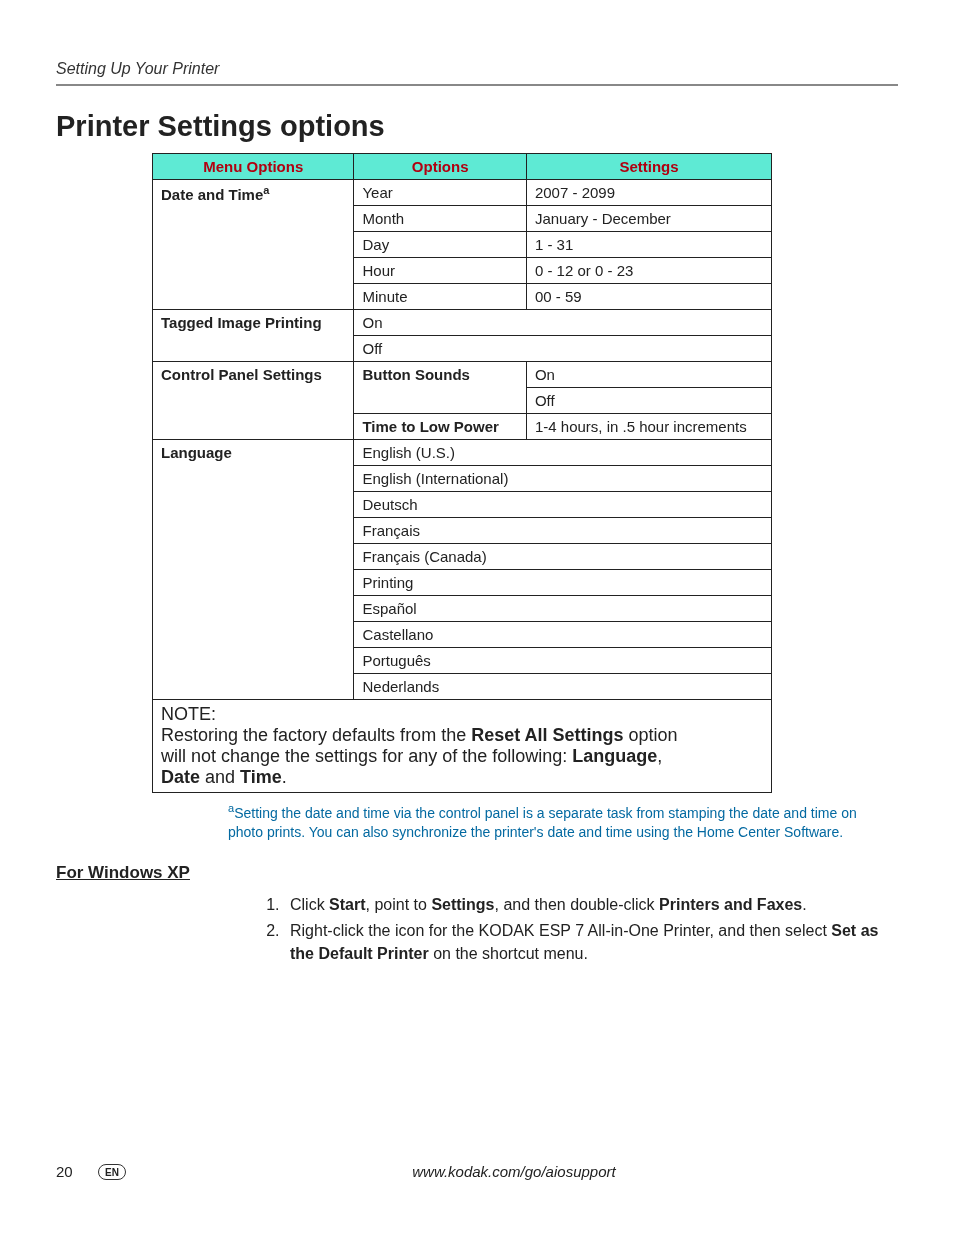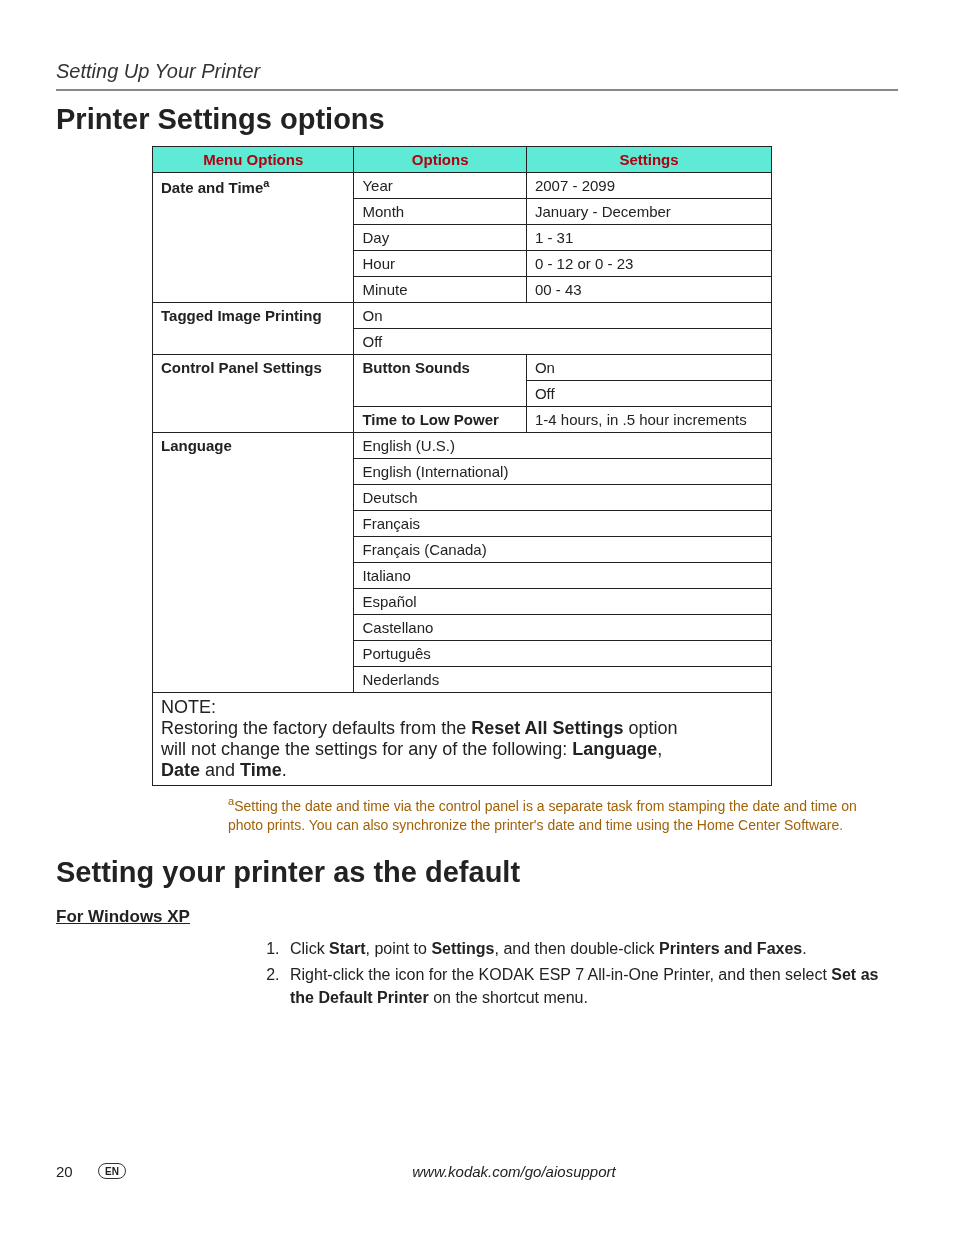--- a/index.html
+++ b/index.html
@@ -10,25 +10,25 @@
     background: #fff;
     font-family: "Segoe UI", "Helvetica Neue", Arial, sans-serif;
     color: #222;
     position: relative;
   }
   .page {
     padding: 60px 56px 0 56px;
   }
   .running-head {
     font-style: italic;
-    font-size: 20px;
+    font-size: 16px;
     color: #333;
     padding-bottom: 6px;
     border-bottom: 2px solid #888;
-    margin-bottom: 12px;
+    margin-bottom: 24px;
   }
   h2.section {
     font-size: 29px;
     font-weight: 700;
     margin: 0 0 10px 0;
     color: #222;
   }
   table.settings {
     border-collapse: collapse;
     width: 620px;
@@ -50,21 +50,21 @@
   }
   .mo { font-weight: 700; }
   .sub-bold { font-weight: 700; }
   .note-cell { font-size: 18px; }
   .note-label { display: inline-block; width: 54px; vertical-align: top; }
   .note-body { display: inline-block; width: calc(100% - 58px); vertical-align: top; }
   .footnote-block {
     margin-left: 172px;
     margin-right: 30px;
     font-size: 14px;
-    color: #a16207;
+    color: #0369a1;
     line-height: 1.35;
     margin-top: 8px;
     margin-bottom: 22px;
   }
   .footnote-block sup { font-size: 11px; }
   h3.sub {
     font-size: 17px;
     font-weight: 700;
     margin: 18px 0 10px 0;
     text-decoration: underline;
@@ -78,21 +78,21 @@
   }
   ol.steps li { margin-bottom: 2px; padding-left: 6px; }
   .b { font-weight: 700; }
   .footer {
     position: absolute;
     left: 56px;
     right: 52px;
     bottom: 55px;
     font-size: 15px;
     display: flex;
-    align-items: flex-start;
+    align-items: flex-end;
   }
   .footer .pg { width: 40px; }
   .footer .lang-badge {
     display: inline-flex;
     align-items: center;
     justify-content: center;
     border: 1.5px solid #333;
     border-radius: 10px;
     font-size: 10px;
     font-weight: 700;
@@ -140,21 +140,21 @@
       <tr>
         <td>Day</td>
         <td>1 - 31</td>
       </tr>
       <tr>
         <td>Hour</td>
         <td>0 - 12 or 0 - 23</td>
       </tr>
       <tr>
         <td>Minute</td>
-        <td>00 - 43</td>
+        <td>00 - 59</td>
       </tr>
 
       <tr>
         <td rowspan="2" class="mo">Tagged Image Printing</td>
         <td colspan="2">On</td>
       </tr>
       <tr>
         <td colspan="2">Off</td>
       </tr>
 
@@ -181,21 +181,21 @@
       <tr>
           <td colspan="2">Deutsch</td>
         </tr>
       <tr>
           <td colspan="2">Français</td>
         </tr>
       <tr>
           <td colspan="2">Français (Canada)</td>
         </tr>
       <tr>
-          <td colspan="2">Italiano</td>
+          <td colspan="2">Printing</td>
         </tr>
       <tr>
           <td colspan="2">Español</td>
         </tr>
       <tr>
           <td colspan="2">Castellano</td>
         </tr>
       <tr>
           <td colspan="2">Português</td>
         </tr>
@@ -211,21 +211,20 @@
           </span>
         </td>
       </tr>
     </tbody>
   </table>
 
   <div class="footnote-block">
     <sup>a</sup><span>Setting the date and time via the control panel is a separate task from stamping the date and time on photo prints. You can also synchronize the printer's date and time using the Home Center Software.</span>
   </div>
 
-  <h2 class="section">Setting your printer as the default</h2>
 
   <h3 class="sub">For Windows XP</h3>
 
   <ol class="steps">
     <li>
       <span>Click </span><span class="b">Start</span><span>, point to </span><span class="b">Settings</span><span>, and then double-click </span><span class="b">Printers and Faxes</span><span>.</span>
     </li>
     <li>
       <span>Right-click the icon for the KODAK ESP 7 All-in-One Printer, and then select </span><span class="b">Set as the Default Printer</span><span> on the shortcut menu.</span>
     </li>

